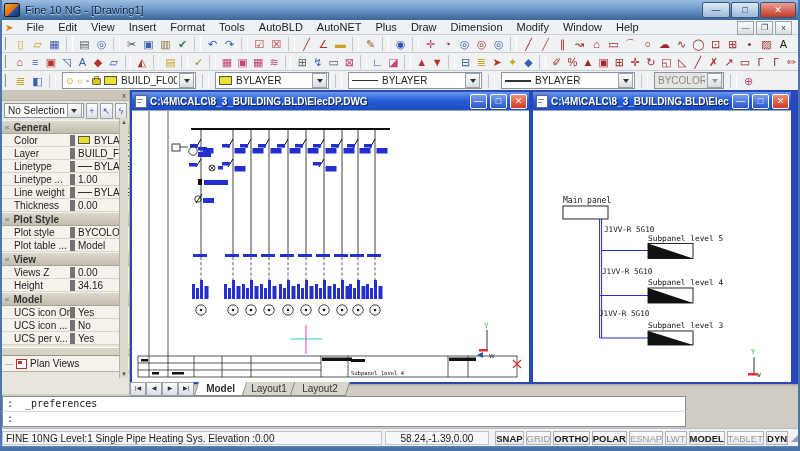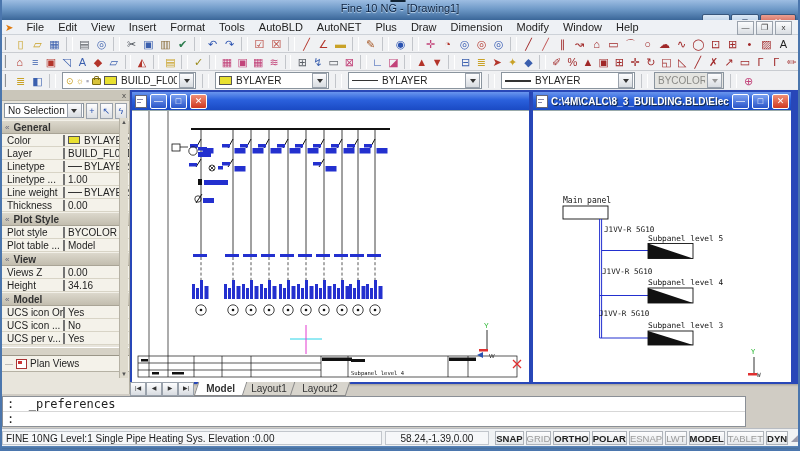--- a/index.html
+++ b/index.html
@@ -4,21 +4,21 @@
 <style>
   html,body{margin:0;padding:0;}
   body{width:800px;height:451px;position:relative;overflow:hidden;
        font-family:"Liberation Sans",sans-serif;font-size:11px;color:#222;
        background:#d0ccc4;cursor:default;}
   .abs{position:absolute;}
 
   
   #titlebar{left:0;top:0;width:800px;height:20px;
     background:linear-gradient(180deg,#9dbde2 0%,#6f9ac8 45%,#3a6698 100%);
-    display:flex;align-items:center;padding:0 4px;box-sizing:border-box;color:#10254a;flex-direction:column;}
+    display:flex;align-items:center;padding:0 4px;box-sizing:border-box;color:#10254a;}
   #app-logo{width:14px;height:12px;margin-right:5px;border-radius:2px;
     background:linear-gradient(135deg,#f5a623 0%,#e06a10 55%,#2855a8 56%,#16336e 100%);
     border:1px solid #123;}
   #titlebar .t{font-size:11px;color:#0d223f;text-shadow:0 1px 1px #cfe2f5;}
   .capbtns{margin-left:auto;display:flex;gap:1px;}
   .capbtn{width:26px;height:14px;display:flex;align-items:center;justify-content:center;
     font-size:9px;border:1px solid #37567c;border-radius:2px;color:#10254a;
     background:linear-gradient(#dce9f6,#9fb9d6);}
   .capbtn.close{background:linear-gradient(#eba092,#c0392b);color:#fff;width:34px;}
 
@@ -62,21 +62,21 @@
   #pal-head{height:10px;background:#cac6ba;border-bottom:1px solid #b5b1a4;
     display:flex;align-items:center;justify-content:flex-end;padding-right:3px;font-size:8px;color:#444;}
   #pal-sel{height:17px;display:flex;align-items:center;padding:1px 2px;gap:2px;}
   #pal-sel .field{flex:1;margin:0;height:13px;}
   .palbtn{width:15px;height:14px;border:1px solid #9aa2ac;background:linear-gradient(#fdfdfe,#dcdfe3);
     font-size:9px;display:flex;align-items:center;justify-content:center;color:#2a52b0;}
   .sect{height:12px;background:linear-gradient(#dcd8cc,#c2bdae);border-top:1px solid #f2f0e8;
     border-bottom:1px solid #a9a496;display:flex;align-items:center;font-weight:bold;color:#333;padding-left:3px;gap:4px;}
   .sect .chev{color:#667;font-size:8px;font-weight:normal;}
   .prow{height:12px;display:flex;border-bottom:1px solid #d8d4c6;background:#f4f2ea;align-items:center;}
-  .plabel{width:56px;padding-left:5px;border-right:2px solid #737373;overflow:hidden;white-space:nowrap;flex:none;}
+  .plabel{width:56px;padding-left:12px;border-right:5px solid #737373;overflow:hidden;white-space:nowrap;flex:none;}
   .pval{flex:1;display:flex;align-items:center;padding-left:3px;overflow:hidden;white-space:nowrap;}
   .pval .sw{width:10px;height:6px;}
   .pval .lineglyph{width:14px;margin-right:2px;}
   #pal-scroll{position:absolute;right:1px;top:28px;width:9px;height:260px;background:#dedacd;
     border-left:1px solid #b5b1a4;display:flex;flex-direction:column;justify-content:space-between;
     align-items:center;font-size:6px;color:#555;padding:1px 0;box-sizing:border-box;}
   #pal-split{height:7px;border-top:1px solid #fff;border-bottom:1px solid #9a9688;background:#d6d2c6;
     display:flex;align-items:center;justify-content:flex-end;padding-right:3px;font-size:7px;color:#444;margin-top:2px;}
   #plan-views{height:15px;display:flex;align-items:center;gap:3px;background:#f4f2ea;
     border-bottom:1px solid #b5b1a4;padding-left:3px;}
@@ -101,22 +101,22 @@
 
   
   #tabrow{left:130px;top:382px;width:400px;height:14px;display:flex;align-items:flex-start;gap:0;}
   .vcr{width:14px;height:12px;border:1px solid #9aa2ac;background:linear-gradient(#fdfdfe,#d8dce1);
     font-size:6px;line-height:11px;text-align:center;color:#333;flex:none;}
   .tab{height:13px;line-height:13px;padding:0 9px;font-size:10px;border:1px solid #888;
     border-top:none;background:#d8d5cd;transform:skewX(-18deg);margin-left:-4px;color:#333;}
   .tab span{display:inline-block;transform:skewX(18deg);}
   .tab.active{background:#fff;font-weight:bold;z-index:2;}
 
-  #cmdbar{left:2px;top:396px;width:744px;height:31px;background:#fff;border:1px solid #8a8f96;
-    box-sizing:border-box;font-family:"DejaVu Sans Mono",monospace;font-size:12px;color:#222;}
+  #cmdbar{left:2px;top:396px;width:684px;height:31px;background:#fff;border:1px solid #8a8f96;
+    box-sizing:border-box;font-family:"DejaVu Sans Mono",monospace;font-size:10px;color:#222;}
   #cmdbar .cline{height:14px;line-height:14px;padding-left:4px;border-bottom:1px solid #d7d7d7;white-space:pre;}
   #cmdbar .cline:last-child{border-bottom:none;}
 
   #statusbar{left:0;top:428px;width:800px;height:18px;background:#f0f2f4;border-top:1px solid #b8bcc2;
     display:flex;align-items:center;font-size:10px;box-sizing:border-box;padding:0 2px;}
   #status-left{width:428px;padding-left:3px;border:1px solid #c2c6cc;height:14px;line-height:14px;
     background:#f6f7f9;overflow:hidden;white-space:nowrap;box-sizing:border-box;}
   #status-coords{width:118px;margin-left:3px;border:1px solid #c2c6cc;height:14px;line-height:14px;
     text-align:center;background:#f6f7f9;box-sizing:border-box;}
   #toggles{display:flex;gap:2px;margin-left:6px;}
@@ -451,20 +451,21 @@
   </div>
   <div id="pal-scroll">
       <span>▲</span>
       <span>▼</span>
     </div>
 </div>
 
 <div id="win-left" class="childwin abs">
   <div class="xp-title">
     <span class="dwg-file-icon"></span>
+    <span class="wt">C:\4M\CALC\8_3_BUILDING.BLD\ElecDP.DWG</span>
     <span class="xpbtn">—</span>
     <span class="xpbtn">□</span>
     <span class="xpbtn close">✕</span>
   </div>
   <div class="canvas" style="height:267px">
     <svg width="393" height="267" viewBox="0 0 393 267">
       <defs>
         <g id="cc">
           <line x1="0" y1="0" x2="0" y2="128" stroke="#111" stroke-width="0.8"></line>
           <line x1="0" y1="10" x2="-5" y2="19" stroke="#111" stroke-width="1"></line>

